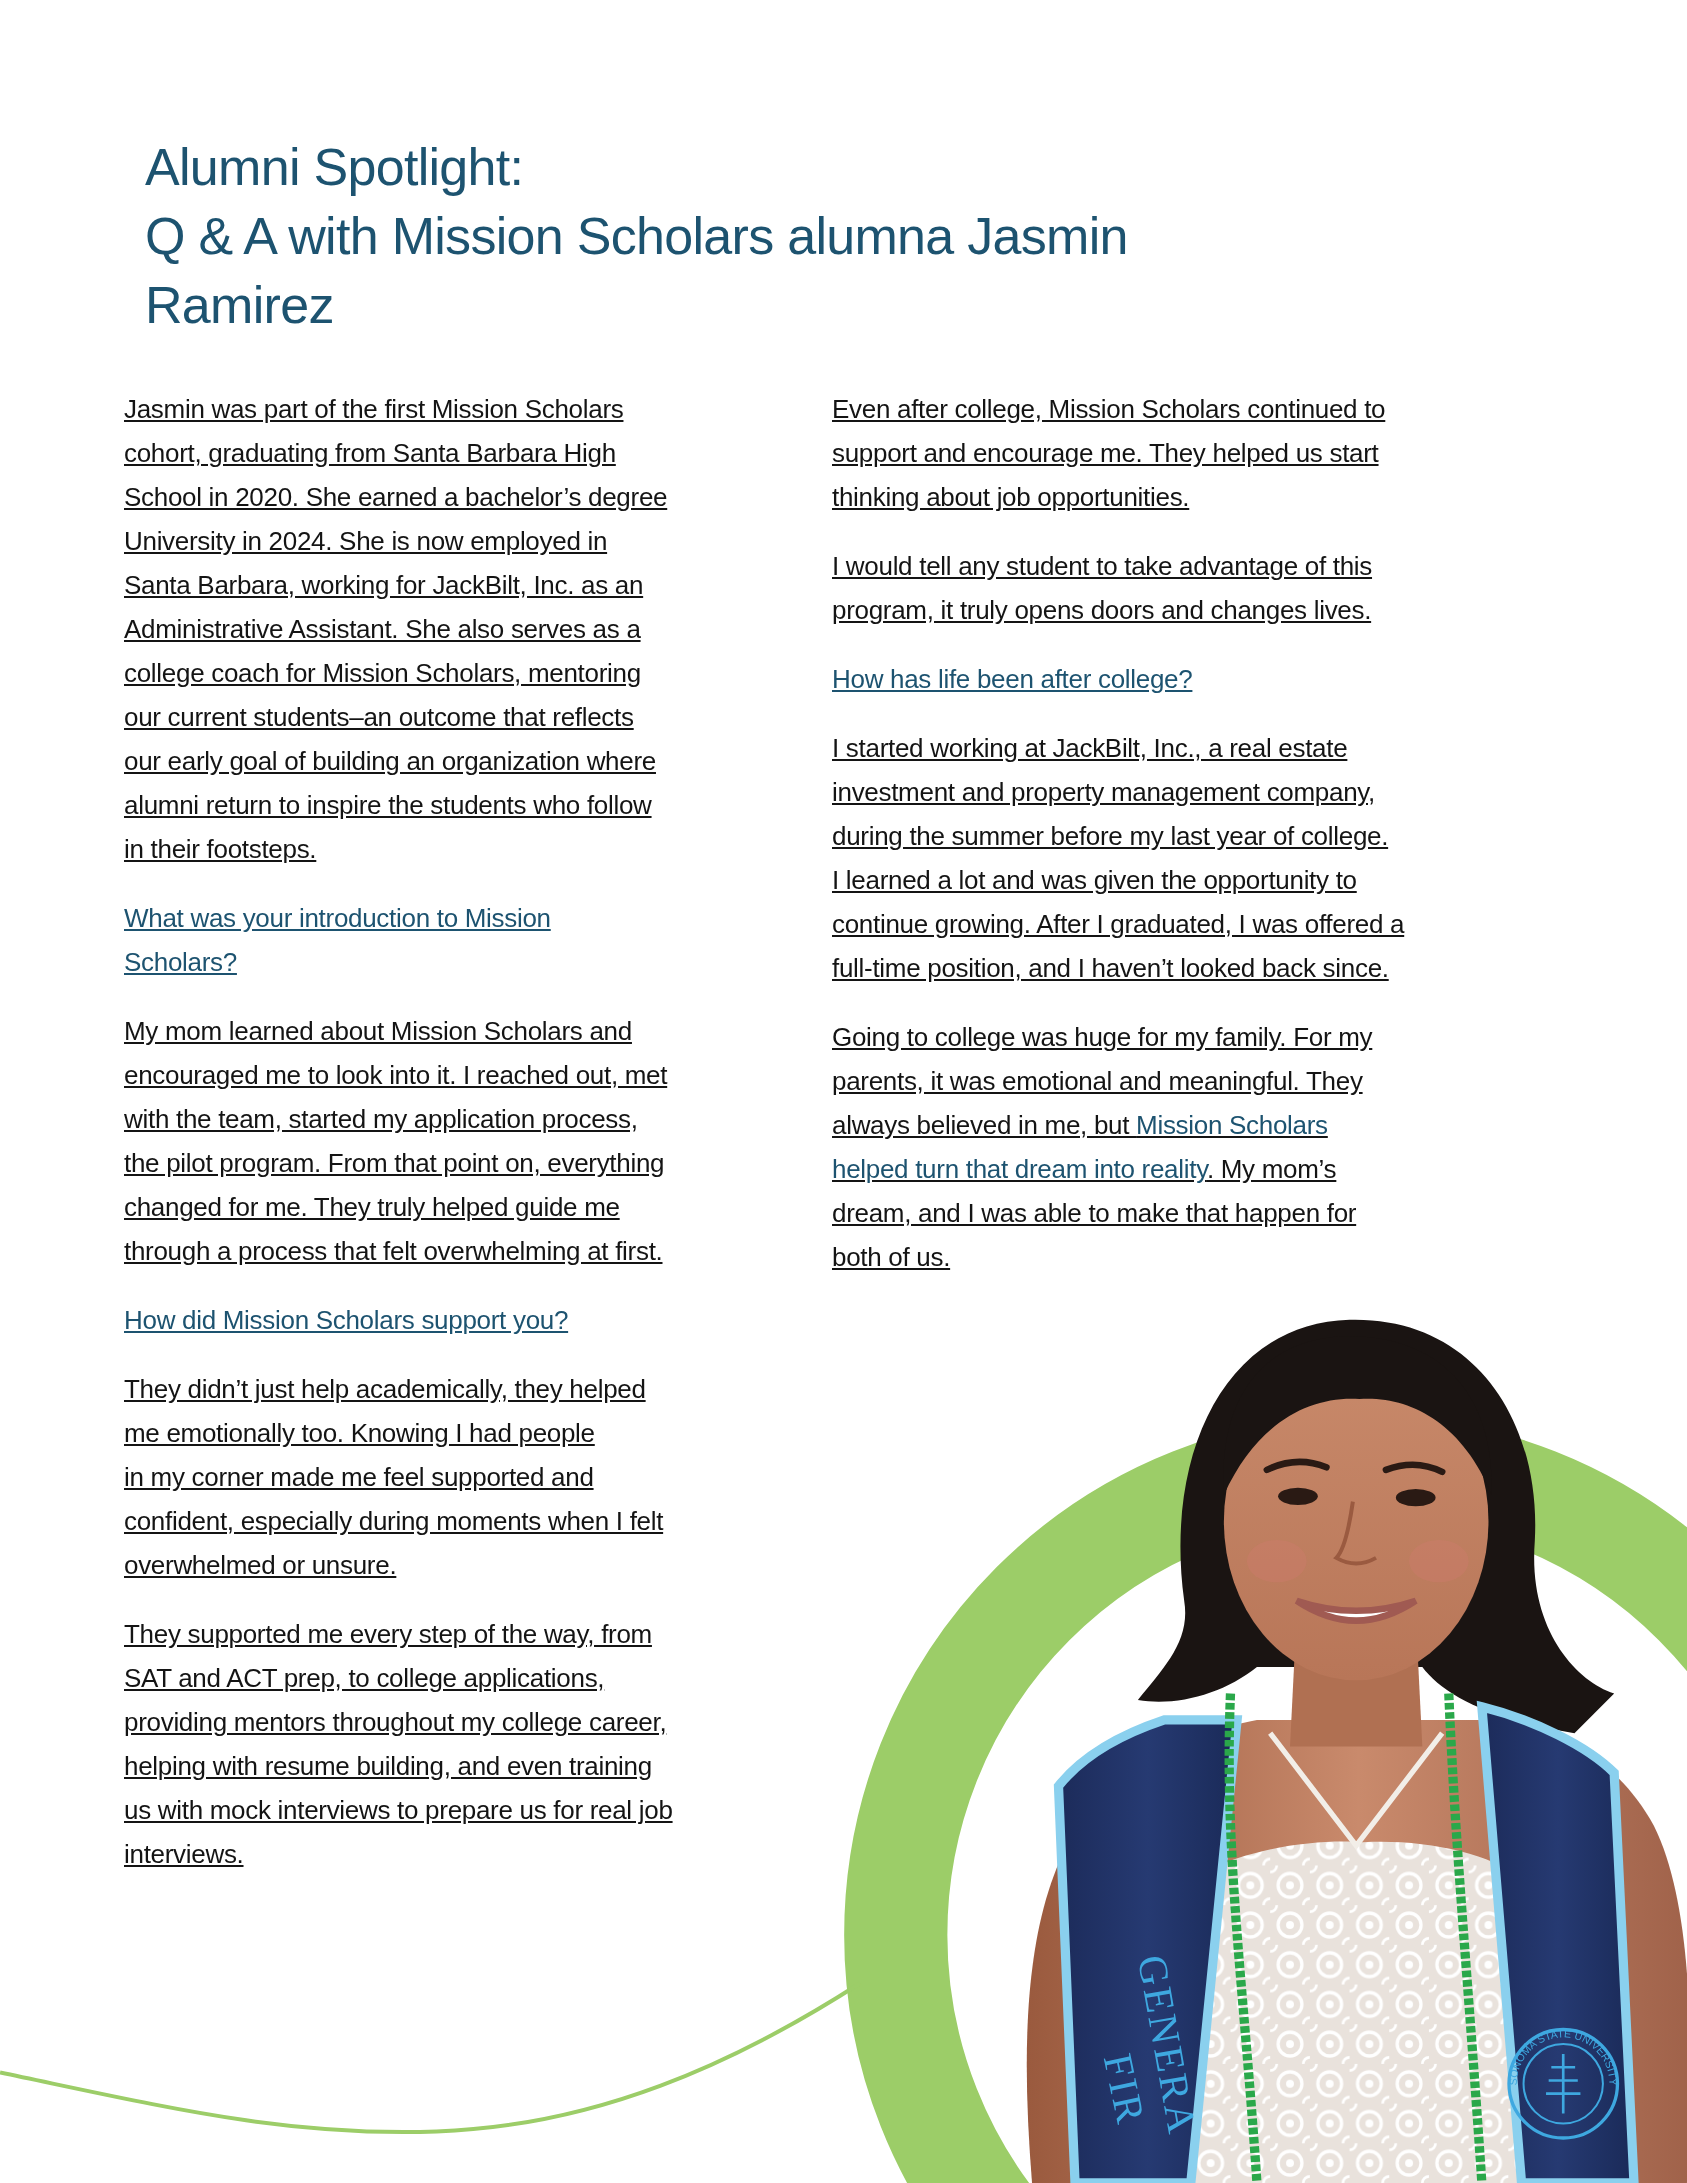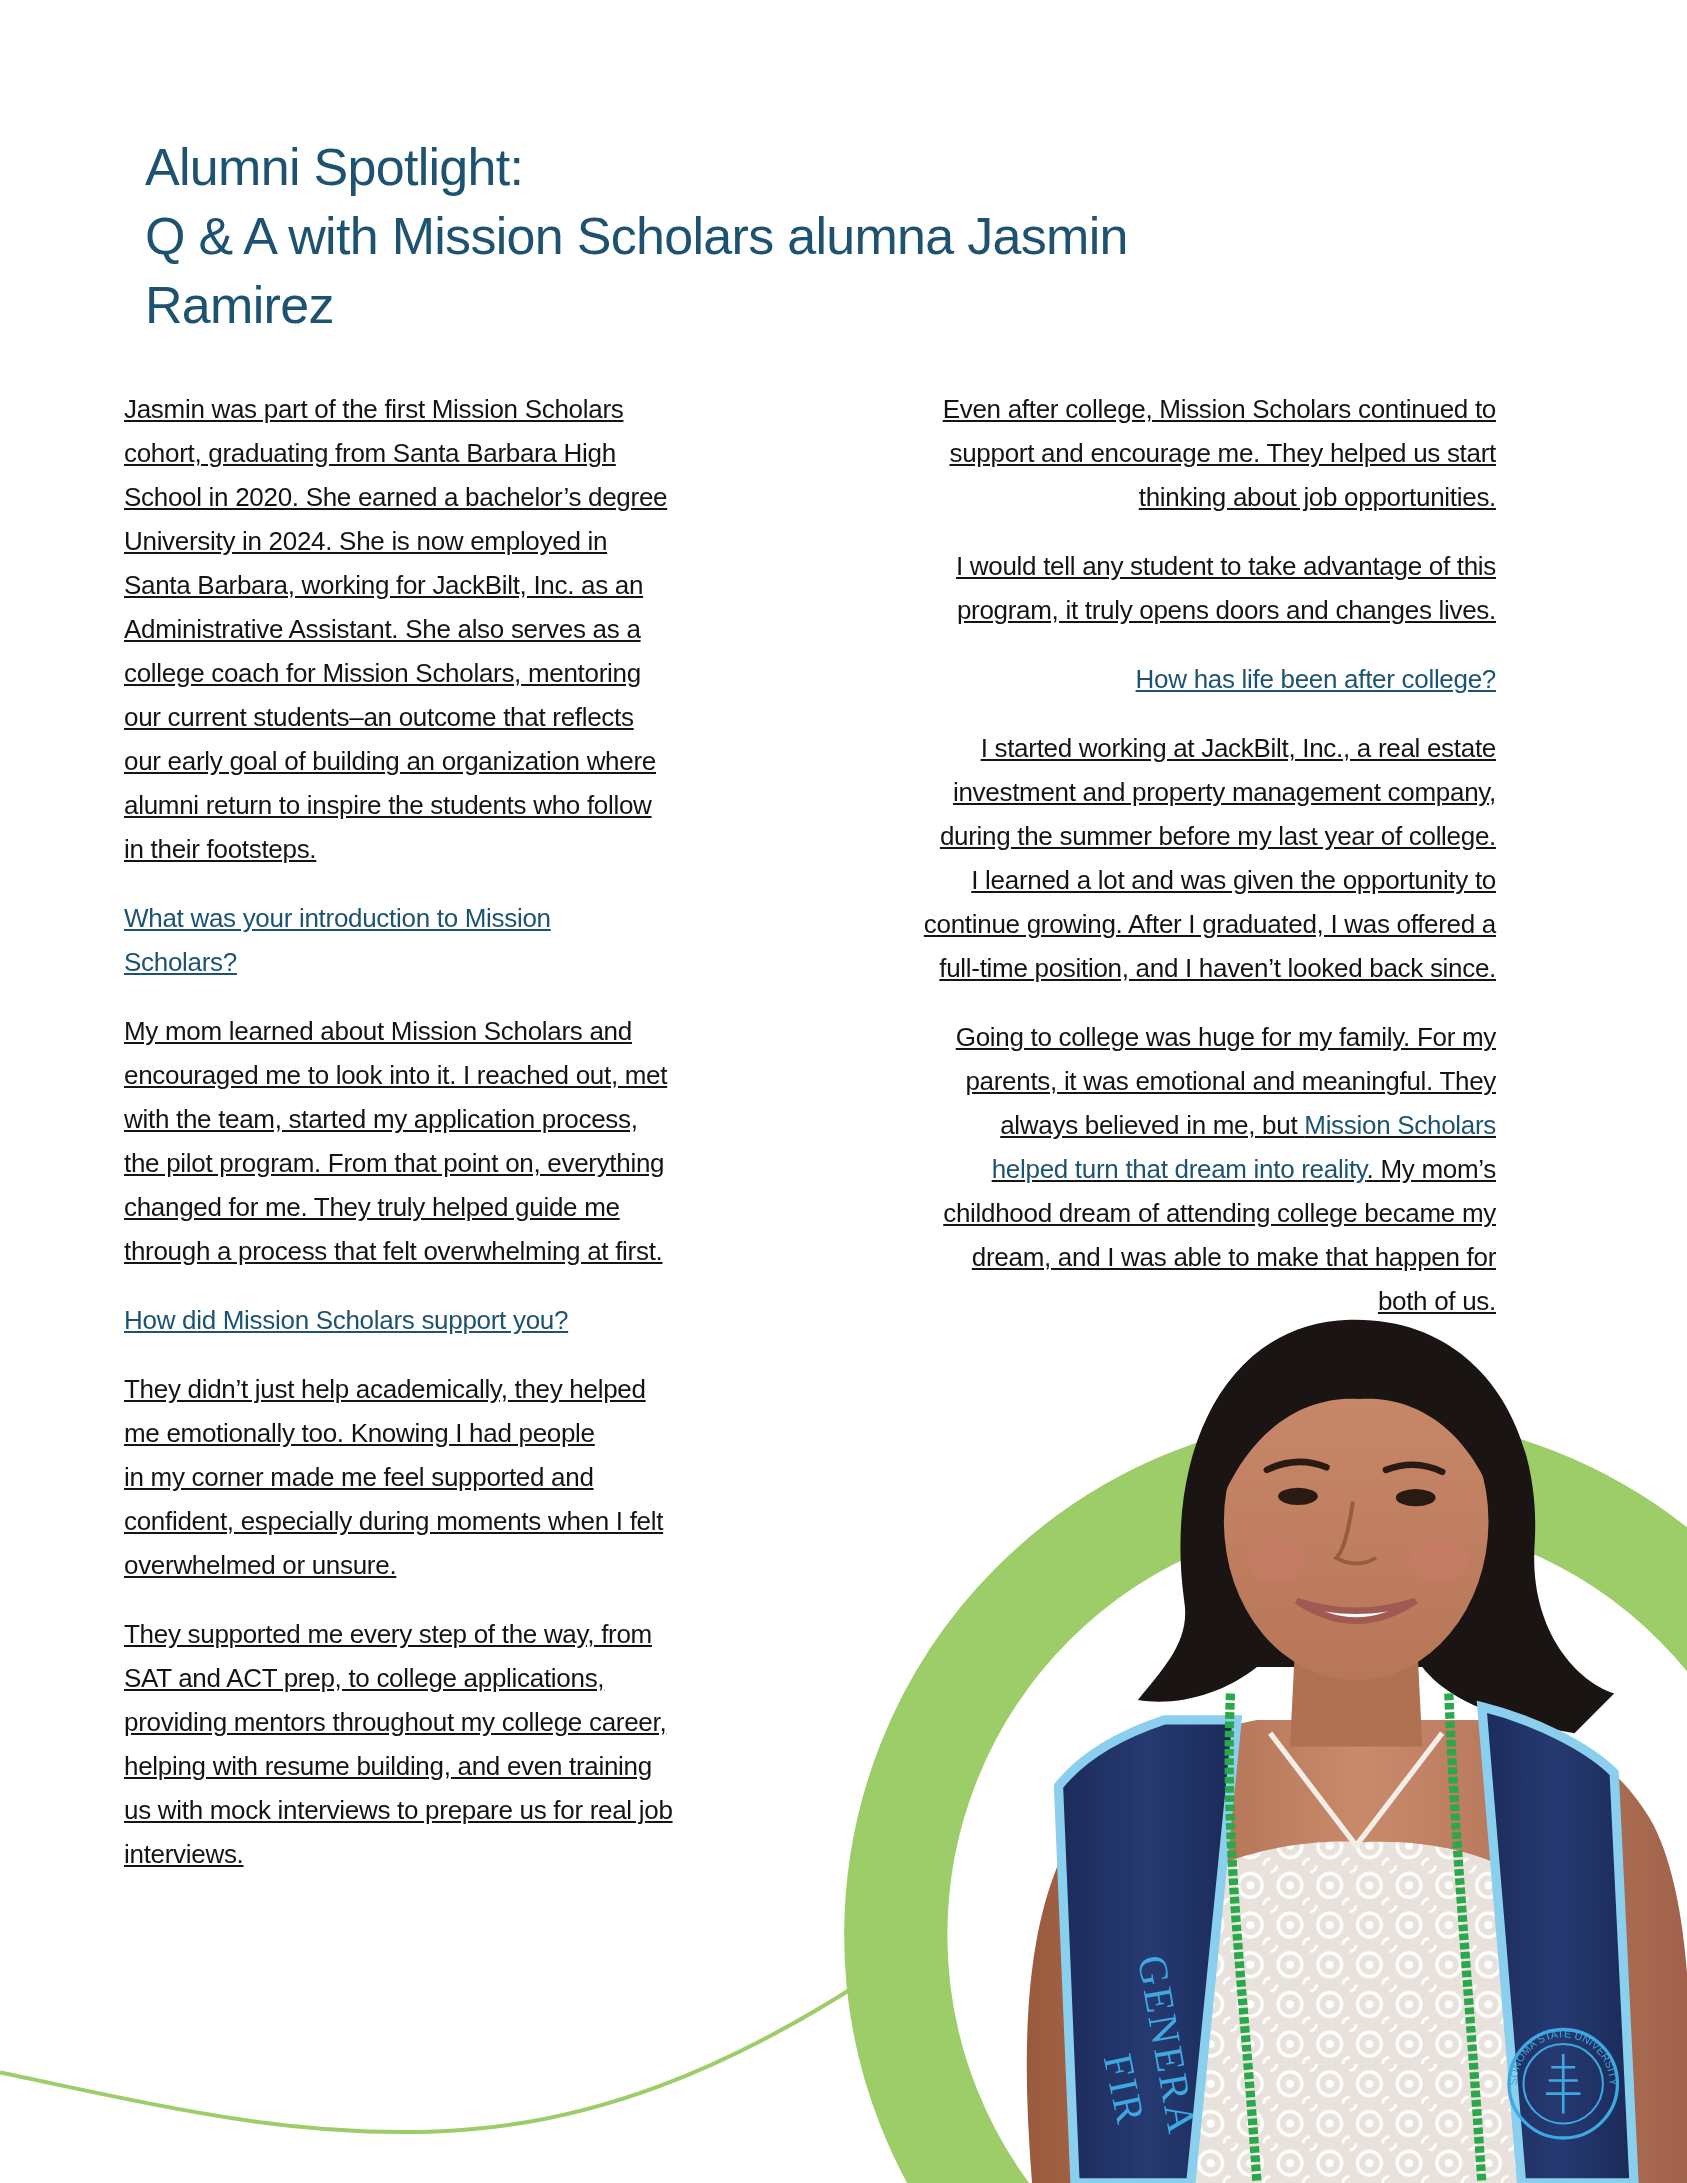--- a/index.html
+++ b/index.html
@@ -10,21 +10,21 @@
   
   .art { position: absolute; left: 0; top: 0; width: 1687px; height: 2183px; }
 
   .title { position: absolute; left: 136px; top: 124px; width: 1125px;
            font-size: 52px; line-height: 69px; color: #1d5370; font-weight: normal; margin: 9px;
            letter-spacing: -0.7px; }
   .title span { display: block; }
 
   .col { position: absolute; top: 387px; font-size: 26px; line-height: 44px; letter-spacing: -0.3px; }
   .col-left { left: 124px; width: 582px; }
-  .col-right { left: 901px; width: 595px; text-align: right; }
+  .col-right { left: 832px; width: 595px; }
   .col p { margin: 0 0 25px 0; text-decoration: underline; }
   .col h3 { margin: 0 0 25px 0; font-size: 26px; line-height: 44px; font-weight: normal; color: #1d5370; text-decoration: underline; }
   .hl { color: #1d5370; }
   .line { display: block; white-space: nowrap; }
 </style>
 </head>
 <body>
 
 <div class="page">
 
@@ -188,20 +188,19 @@
         <span class="line">during the summer before my last year of college.</span>
         <span class="line">I learned a lot and was given the opportunity to</span>
         <span class="line">continue growing. After I graduated, I was offered a</span>
         <span class="line">full-time position, and I haven’t looked back since.</span>
       </p>
     <p>
       <span class="line">Going to college was huge for my family. For my</span>
       <span class="line">parents, it was emotional and meaningful. They</span>
       <span class="line"><span>always believed in me, but </span><span class="hl">Mission Scholars</span></span>
       <span class="line"><span class="hl">helped turn that dream into reality</span><span>. My mom’s</span></span>
-      <span class="line">childhood dream of attending college became my</span>
       <span class="line">dream, and I was able to make that happen for</span>
       <span class="line">both of us.</span>
     </p>
   </div>
 
 </div>
 
 
 </body></html>

